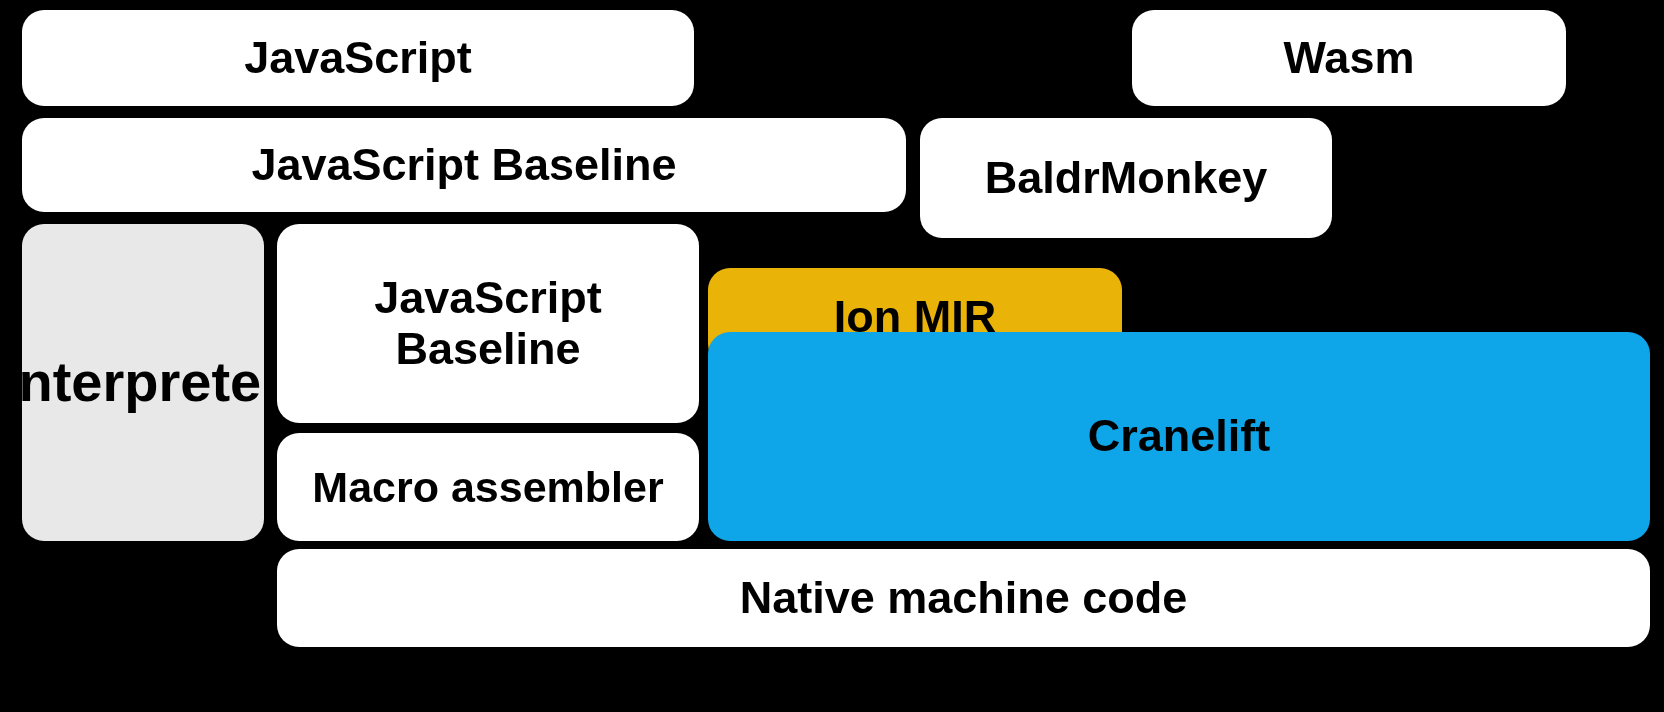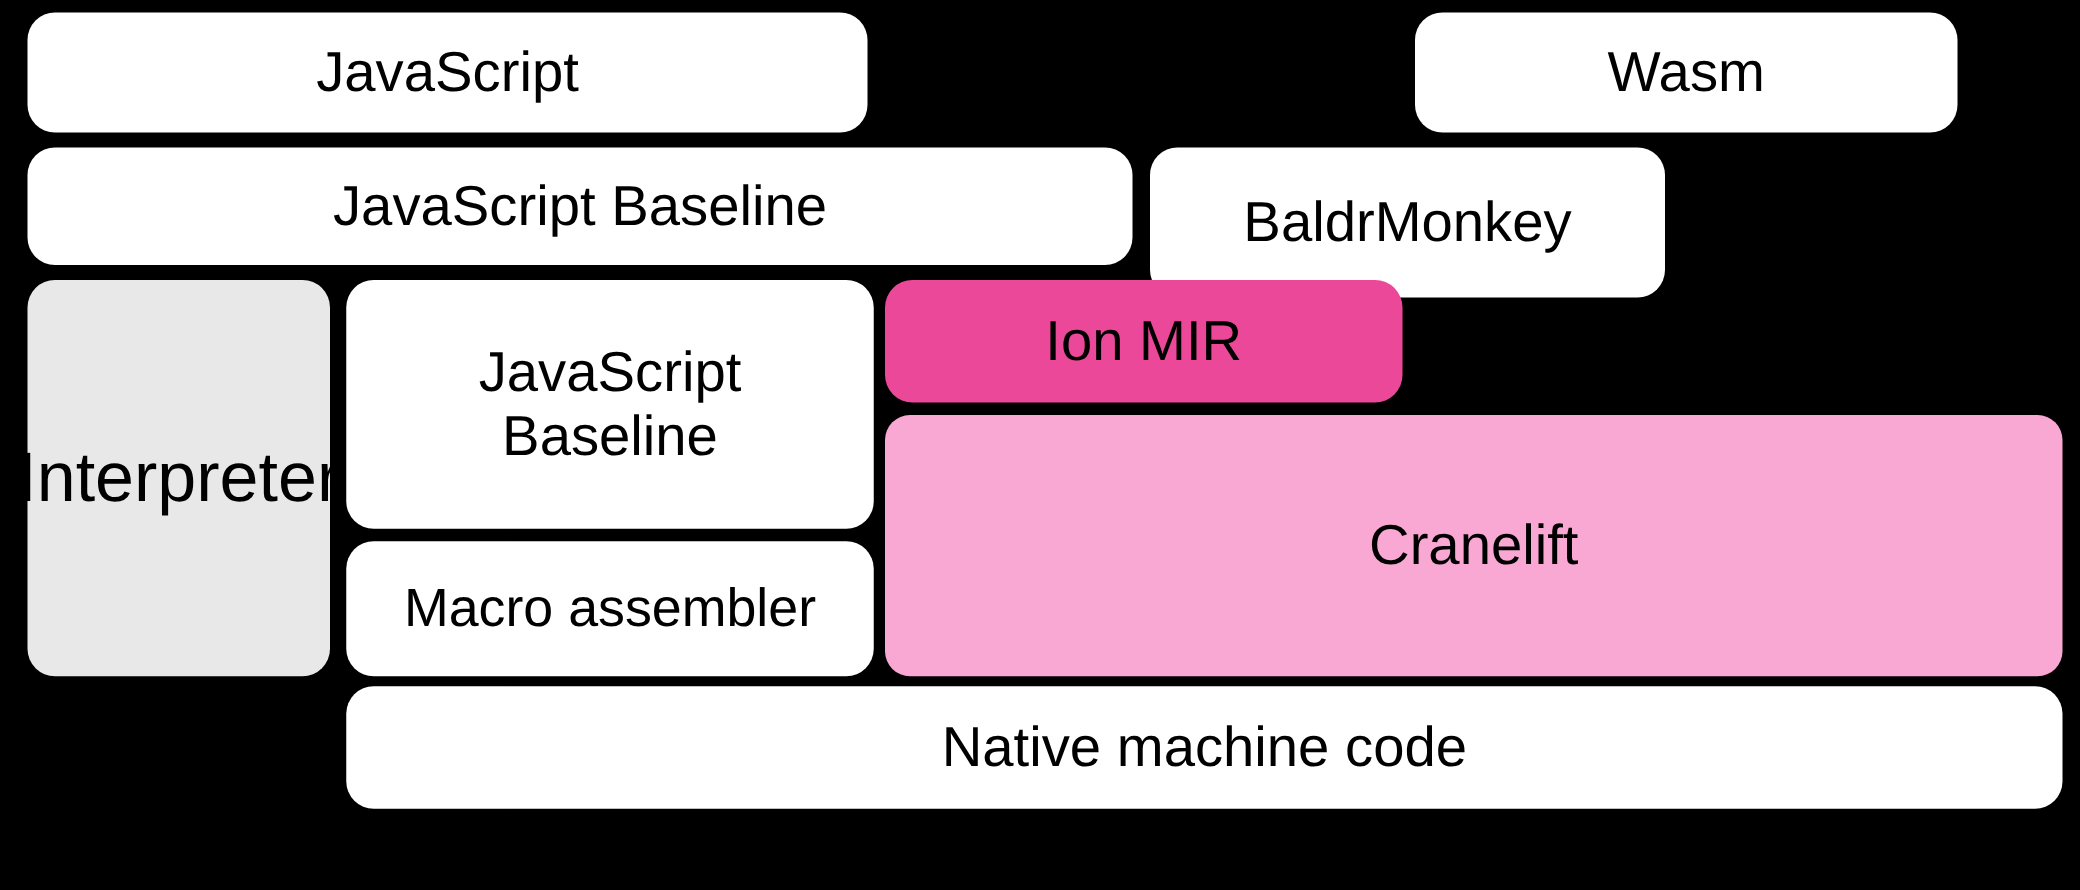--- a/index.html
+++ b/index.html
@@ -23,30 +23,30 @@
     position: absolute;
     box-sizing: border-box;
     display: flex;
     align-items: center;
     justify-content: center;
     text-align: center;
     border-radius: 22px;
     color: #000000;
     font-size: 45px;
     line-height: 1.12;
-    font-weight: 400;
+    font-weight: 700;
     letter-spacing: 0px;
     padding: 2px 10px;
     white-space: pre-line;
     -webkit-font-smoothing: antialiased;
   }
   .fill-white  { background: #ffffff; }
   .fill-gray   { background: #e8e8e8; }
-  .fill-green  { background: #ec4899; }
-  .fill-pink   { background: #f9a8d4; border-radius: 20px; }
+  .fill-green  { background: #eab308; margin-top: 44px; }
+  .fill-pink   { background: #0ea5e9; }
 
   
   .n-javascript    { left: 22px;  top: 10px;  width: 672px; height: 96px;  }
   .n-asmjs         { left: 706px; top: 10px;  width: 414px; height: 96px;  }
   .n-wasm          { left: 1132px;top: 10px;  width: 434px; height: 96px;  }
   
   .n-js-bytecode   { left: 22px;  top: 118px; width: 884px; height: 94px;  }
   .n-baldrmonkey   { left: 920px; top: 118px; width: 412px; height: 120px;  }
   
   .n-interpreter   { left: 22px;  top: 224px; width: 242px; height: 317px; font-size: 56px; }

